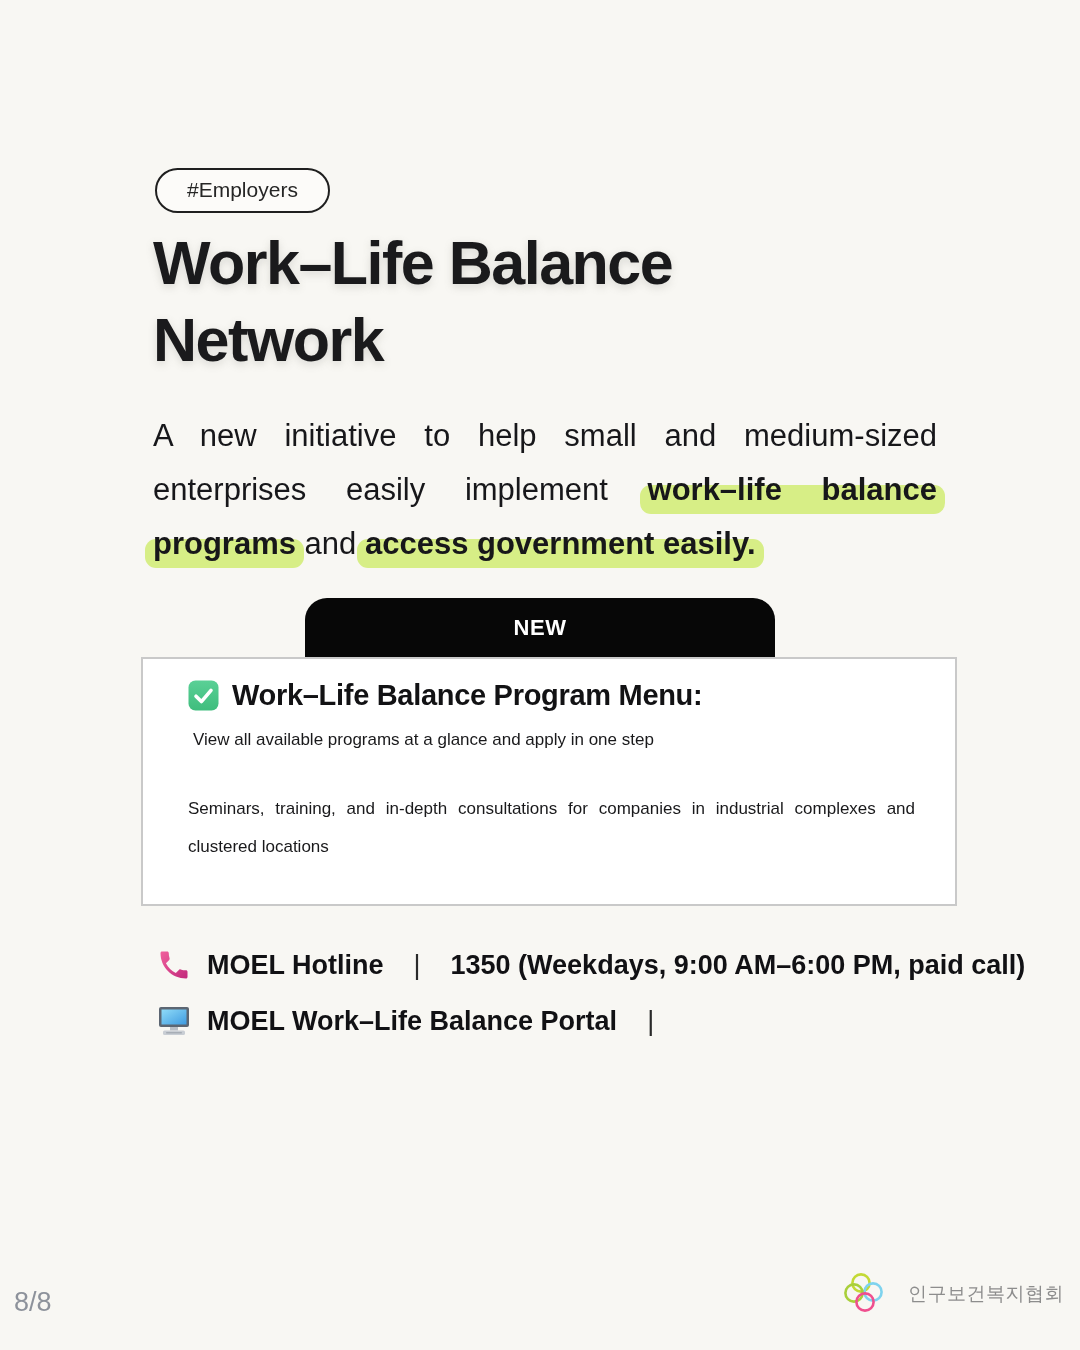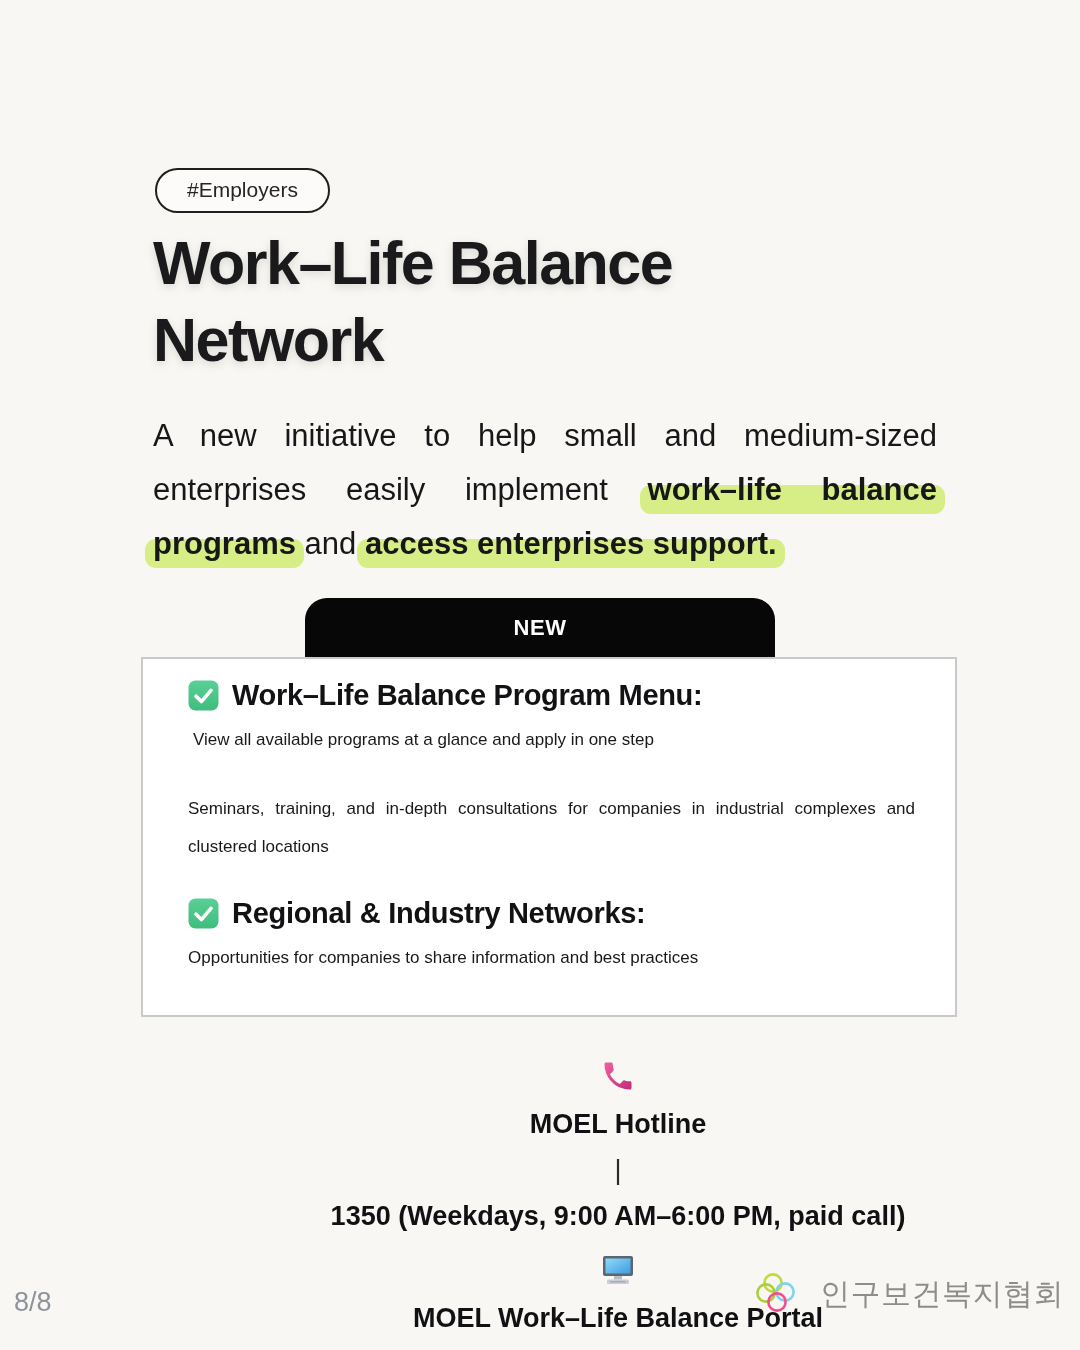--- a/index.html
+++ b/index.html
@@ -102,21 +102,20 @@
   
   .contacts { margin: 41px 0 0 156px; }
   .contact-row {
     display: flex;
     align-items: center;
     gap: 15px;
     margin-bottom: 20px;
     font-size: 27px;
     font-weight: 700;
     color: #111114;
-    flex-direction: column;
   }
   .contact-icon { width: 36px; height: 36px; flex: 0 0 auto; display: inline-flex; }
   .contact-sep { margin: 0 15px; font-weight: 400; color: #2a2a2a; }
 
   
   .page-number {
     position: absolute;
     left: 14px;
     bottom: 32px;
     font-size: 27px;
@@ -124,21 +123,21 @@
   }
   .brand {
     position: absolute;
     right: 16px;
     bottom: 33px;
     display: flex;
     align-items: center;
     gap: 9px;
   }
   .brand-logo { width: 44px; height: 46px; }
-  .brand-name { font-size: 30px; color: #8d8d8d; letter-spacing: 0.5px; margin-left: 13px; }
+  .brand-name { font-size: 19px; color: #8d8d8d; letter-spacing: 0.5px; margin-left: 13px; }
 </style>
 </head>
 <body>
 
 <div class="page">
 
   
   <div class="tag-pill">
     <span>#Employers</span>
   </div>
@@ -151,21 +150,21 @@
 
   
   <div class="intro">
     <div class="intro-line justify">
       <span>A new initiative to help small and medium-sized</span>
     </div>
     <div class="intro-line justify">
       <span>enterprises easily implement </span><span class="hl">work–life balance</span>
     </div>
     <div class="intro-line">
-      <span class="hl">programs</span><span> and </span><span class="hl">access enterprises support.</span>
+      <span class="hl">programs</span><span> and </span><span class="hl">access government easily.</span>
     </div>
   </div>
 
   
   <div class="new-badge">
     <span>NEW</span>
   </div>
 
   
   <div class="card">
@@ -186,32 +185,20 @@
         </span>
         <span class="feature-title">Work–Life Balance Program Menu:</span>
       </div>
       <div class="feature-desc single">View all available programs at a glance and apply in one step</div>
     </div>
 
     <div class="feature">
       <div class="feature-desc">Seminars, training, and in-depth consultations for companies in industrial complexes and clustered locations</div>
     </div>
 
-    <div class="feature">
-      <div class="feature-head">
-        <span class="check-icon">
-          <svg viewBox="0 0 31 31" width="31" height="31">
-              <rect x="0.5" y="0.5" width="30" height="30" rx="7" fill="url(#g1)"></rect>
-              <path d="M8 16.2 L13.4 21.6 L23 10.4" fill="none" stroke="#ffffff" stroke-width="3.6" stroke-linecap="round" stroke-linejoin="round"></path>
-            </svg>
-        </span>
-        <span class="feature-title">Regional &amp; Industry Networks:</span>
-      </div>
-      <div class="feature-desc">Opportunities for companies to share information and best practices</div>
-    </div>
 
   </div>
 
   
   <div class="contacts">
 
     <div class="contact-row">
       <span class="contact-icon">
         <svg viewBox="0 0 24 24" width="36" height="36">
             <defs>

